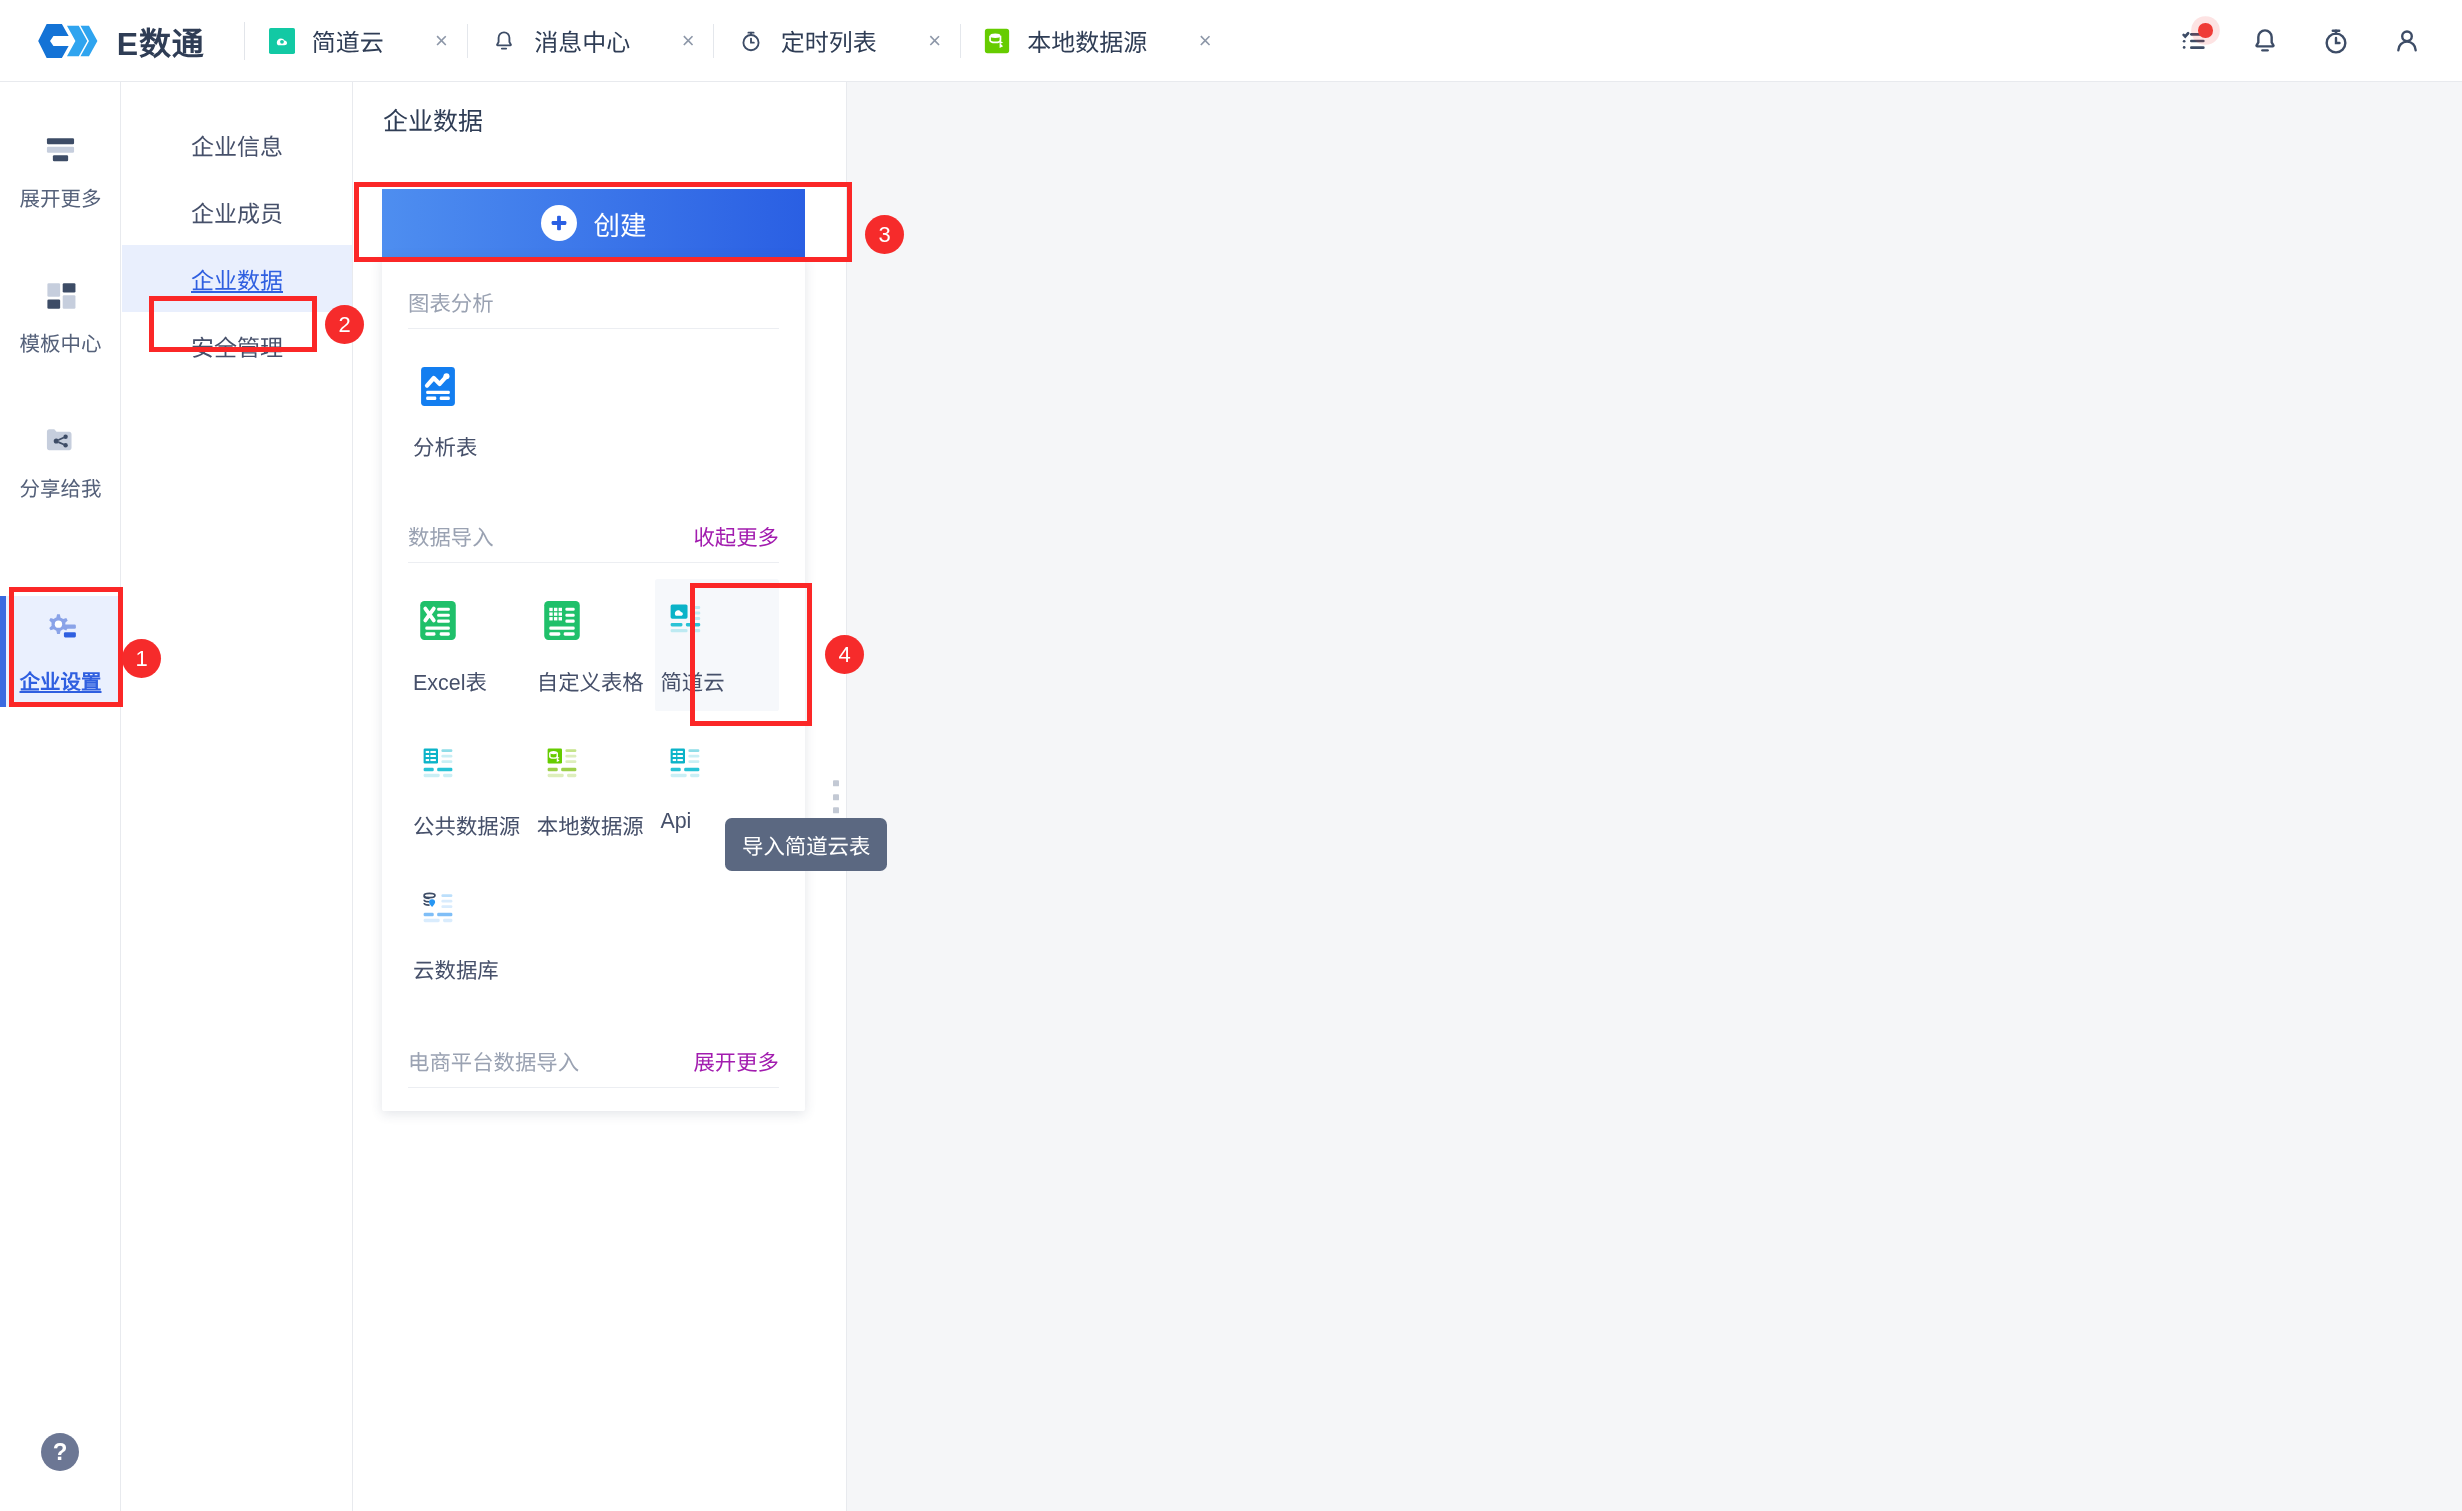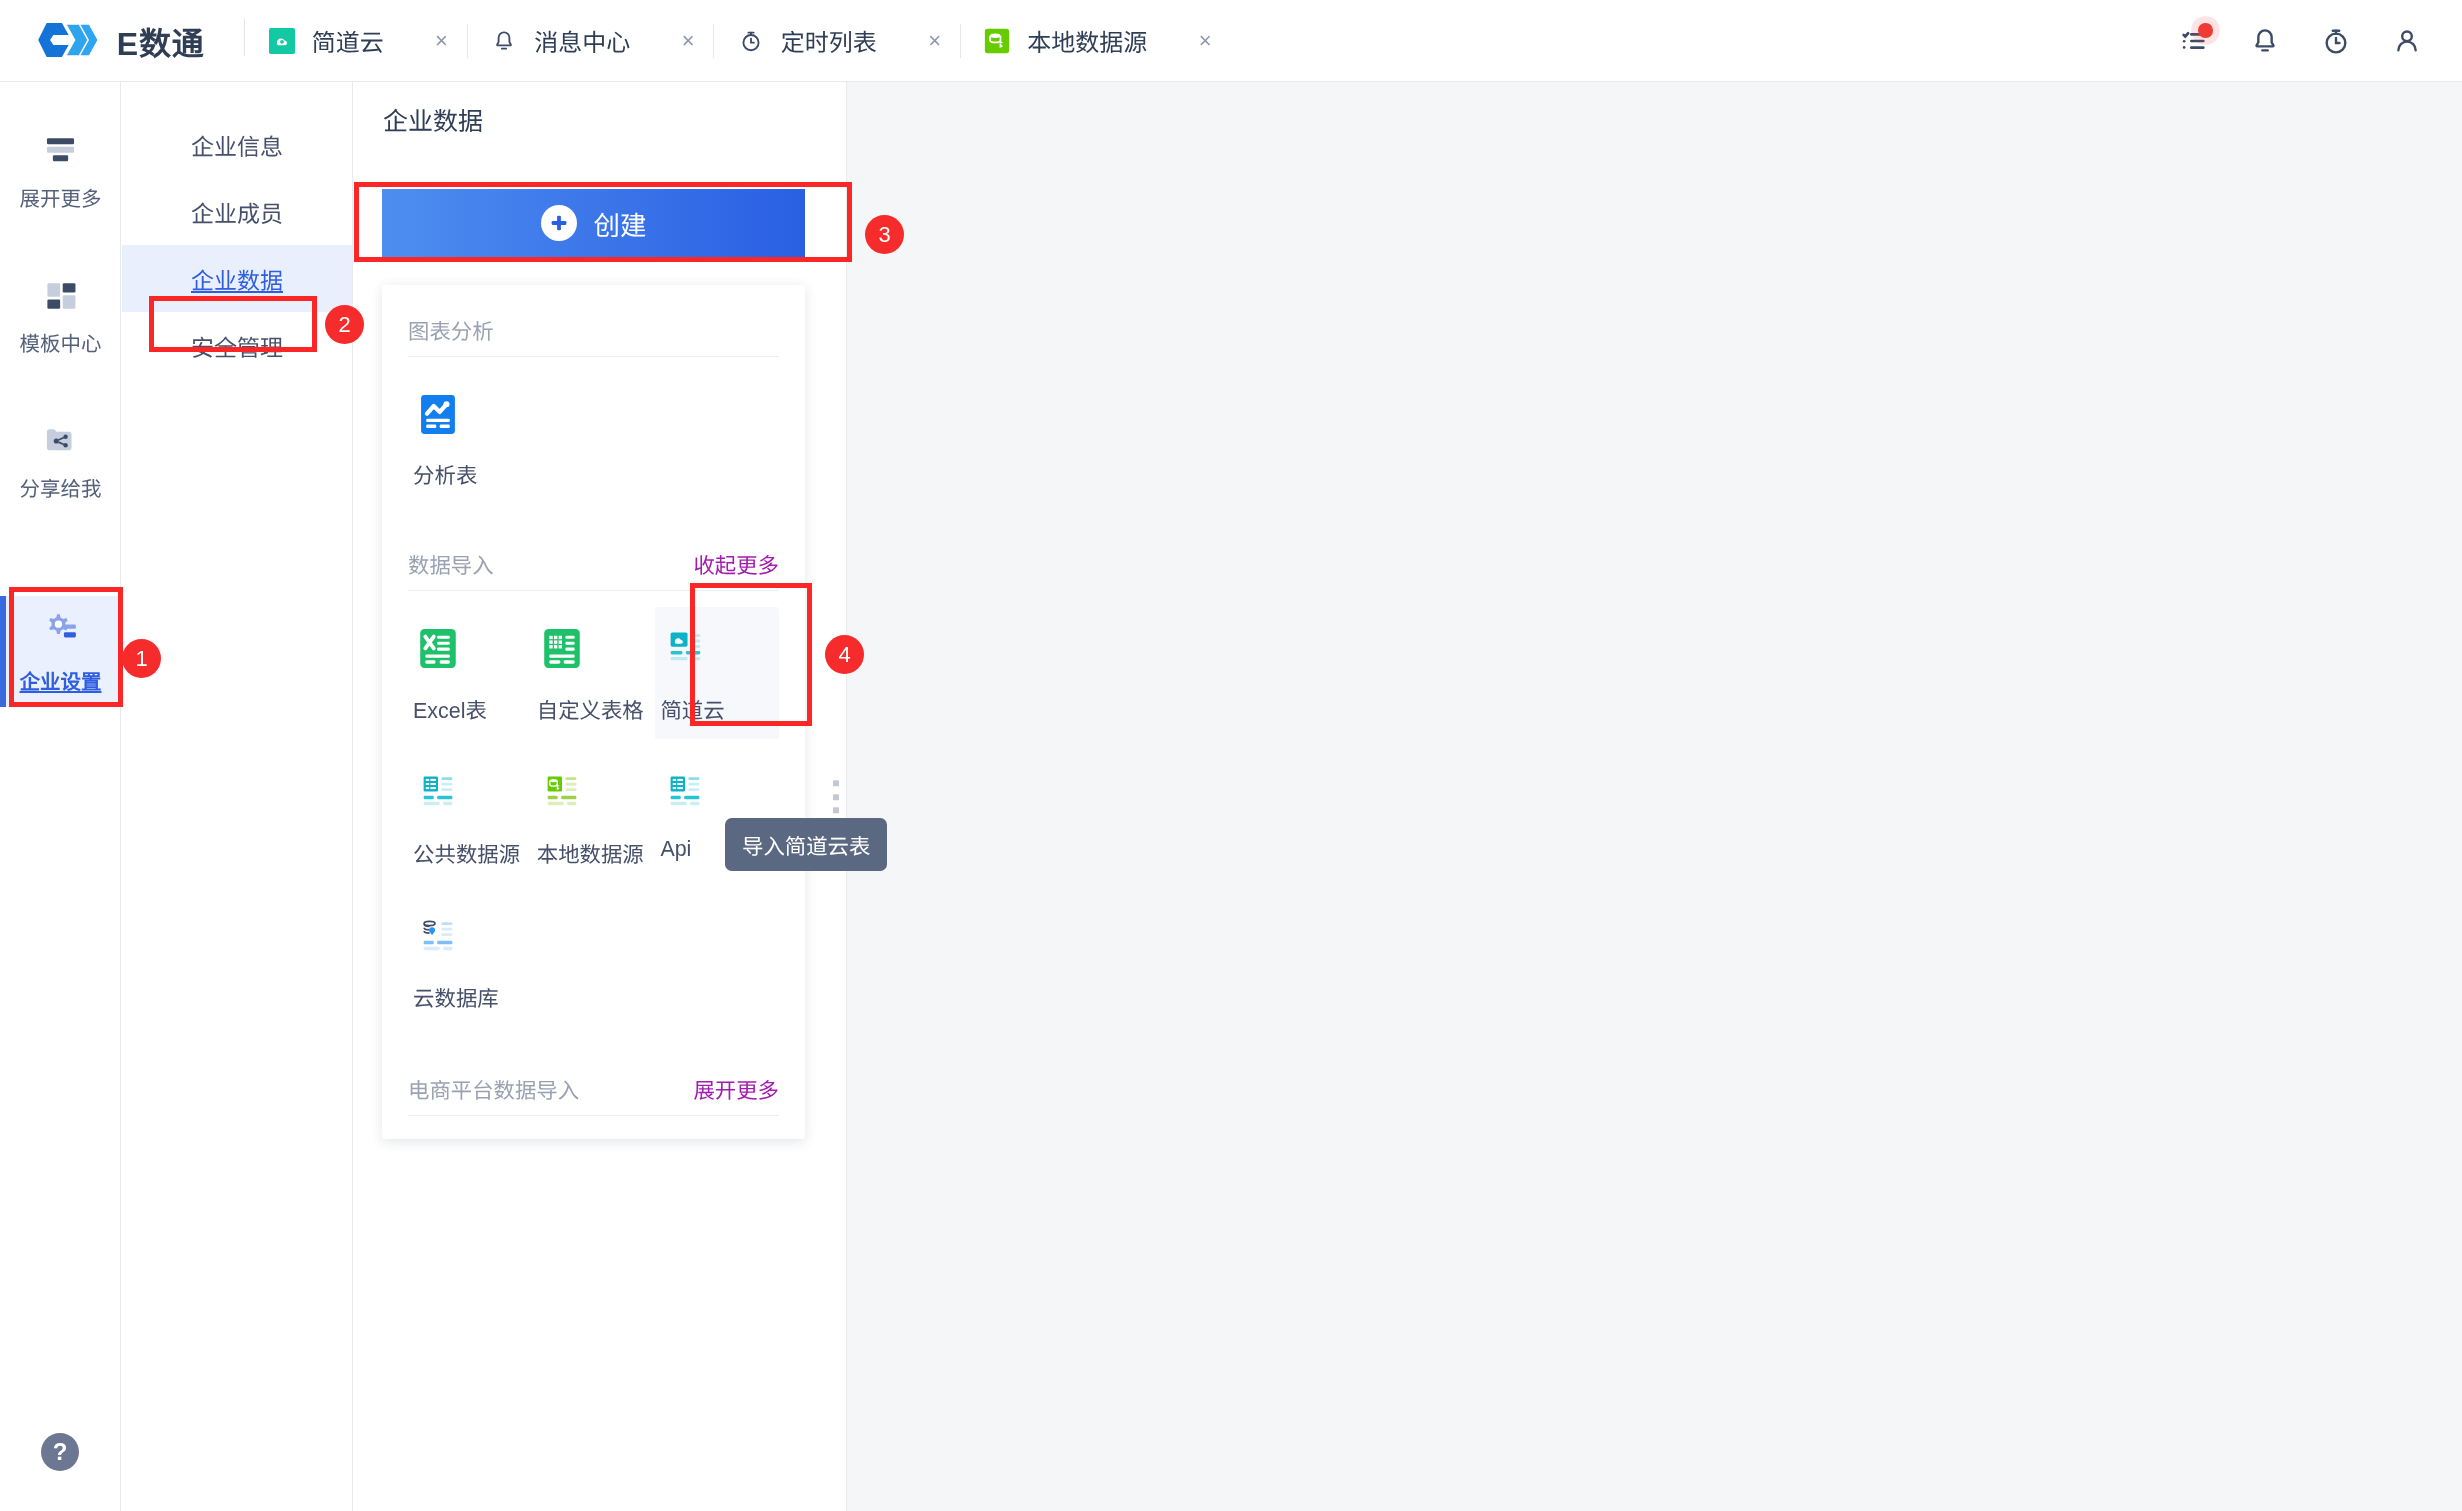--- a/index.html
+++ b/index.html
@@ -11,21 +11,21 @@
     overflow: hidden;
   }
   .app { position: relative; width: 2462px; height: 1512px; background:#fff; }
 
   
   .topbar {
     position: absolute; left:0; top:0; width:2462px; height:82px;
     background:#ffffff; border-bottom:0.9px solid #e8eaee;
     display:flex; align-items:center;
   }
-  .brand { display:flex; padding-left:36px; gap:13.7px; }
+  .brand { display:flex; align-items:center; padding-left:36px; gap:13.7px; }
   .brand-logo { width:67px; height:44px; display:block; }
   .brand-text {
     font-size:32px; font-weight:700; color:#2f3d55; letter-spacing:0.9px;
     font-family:"Liberation Sans", sans-serif; white-space:nowrap;
   }
   .brand-sep { width:0.9px; height:38px; background:#e2e5ea; margin-left:26px; }
 
   .tabs { display:flex; align-items:center; height:82px; }
   .tab {
     display:flex; align-items:center; height:82px; padding:0 19px 0 22px;
@@ -120,21 +120,20 @@
   .create-plus svg { display:block; }
   .create-label { font-size:26.5px; color:#ffffff; }
 
   .card {
     position:absolute; left:28px; top:175px; width:423px; height:854px;
     background:#ffffff;
     box-shadow:0 2.6px 12px rgba(60,72,100,0.14);
     border-radius:2.6px;
     padding:0 26px;
     overflow:hidden;
-    margin-top:28px;
   }
   .section-head {
     display:flex; align-items:flex-end; justify-content:space-between;
     padding-top:29px; padding-bottom:11px;
     border-bottom:0.9px solid #eceef2;
   }
   .section-title { font-size:21.4px; color:#9aa2b2; }
   .section-action { font-size:21.4px; color:#a21caf; cursor:pointer; }
 
   .grid {

